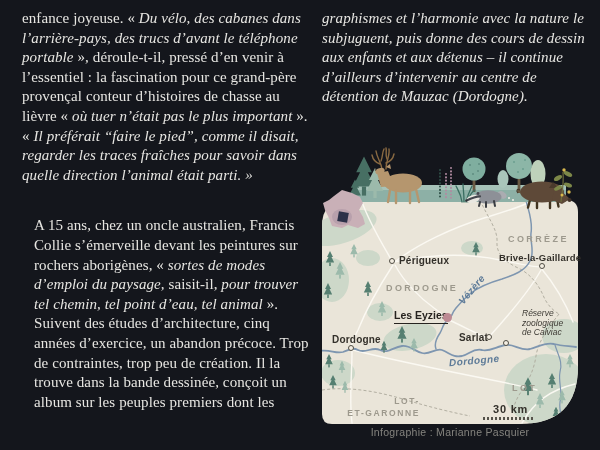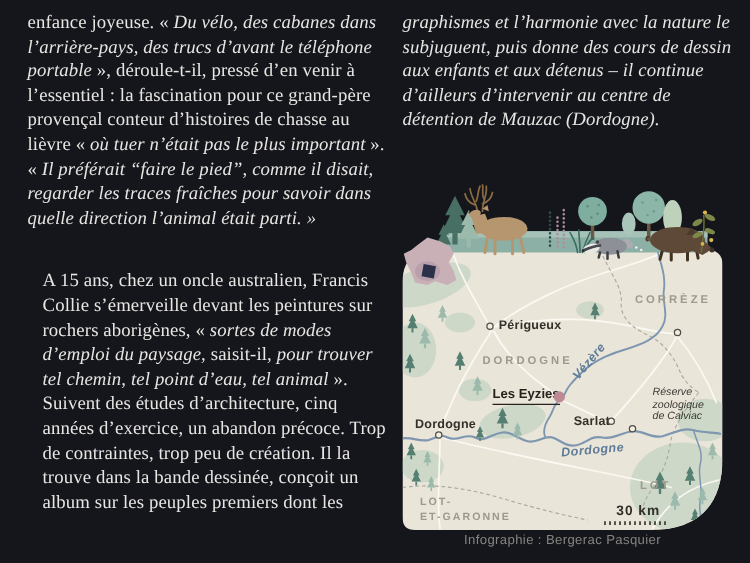--- a/index.html
+++ b/index.html
@@ -13,21 +13,21 @@
   .it{font-style:italic;}
 
   
   .map-wrap{position:absolute;left:322px;top:140px;width:256px;height:302px;font-family:"Liberation Sans",sans-serif;padding-left:40px;}
   .map-svg{position:absolute;left:0;top:0;}
   .lbl{position:absolute;white-space:pre-line;}
   .city{font-weight:700;font-size:10px;line-height:11px;color:#33302a;letter-spacing:.2px;}
   .city-sm{font-size:9.5px;}
   .eyzies{font-weight:700;font-size:10.5px;line-height:11px;color:#26231f;border-bottom:1.5px solid #26231f;padding-bottom:1.5px;}
   .region{font-weight:700;font-size:9px;line-height:12px;letter-spacing:2.4px;color:#9d998d;}
-  .region-c{text-align:left;line-height:11.5px;letter-spacing:1.6px;font-size:8.5px;}
+  .region-c{text-align:right;line-height:11.5px;letter-spacing:1.6px;font-size:8.5px;}
   .riverlbl{font-style:italic;font-weight:600;font-size:10px;line-height:10px;color:#5e7b98;letter-spacing:.4px;}
   .poi{font-style:italic;font-size:8.5px;line-height:9.5px;color:#3d3a34;margin-left:24px;}
   .marker{position:absolute;width:4px;height:4px;border:1.1px solid #504d44;border-radius:50%;background:#f3eee3;}
   .dot-eyzies{position:absolute;width:9px;height:9px;border-radius:50%;background:#bd8a93;}
   .scalelbl{font-weight:600;font-size:11px;color:#33302a;letter-spacing:.8px;}
   .scalebar{position:absolute;width:51px;height:3px;
             background:repeating-linear-gradient(90deg,#55524a 0 2px,transparent 2px 4px);}
   .credit{position:absolute;left:0;top:286px;width:256px;text-align:center;
           font-size:10.5px;color:#85847f;letter-spacing:.3px;}
 </style>
@@ -228,35 +228,36 @@
       <g transform="translate(0,48)">
         <path d="M20,2 L30,5 L38,9 L41,15 L37,22 L41,29 L43,36 L36,40 L26,37 L20,40 L10,38 L7,30 L3,22 L1,15 L7,12 L12,8 Z" fill="#c9b0b7"></path>
         <ellipse cx="20" cy="29" rx="10" ry="8" fill="#b8a0ac"></ellipse>
         <rect x="16" y="24" width="10" height="10" fill="#2c3149" transform="rotate(10 21 29)"></rect>
       </g>
     </svg>
 
     <div class="lbl region" style="left:186px;top:93px;">CORRÈZE</div>
     <span class="marker" style="left:67px;top:118px;"></span>
     <div class="lbl city" style="left:77px;top:115px;">Périgueux</div>
+    <div class="lbl city city-sm" style="left:177px;top:112px;">Brive-la-Gaillarde</div>
     <span class="marker" style="left:217px;top:123px;"></span>
     <div class="lbl region" style="left:64px;top:142px;">DORDOGNE</div>
     <div class="lbl riverlbl" style="left:139px;top:158px;transform:rotate(-50deg);transform-origin:left center;">Vézère</div>
     <div class="lbl eyzies" style="left:72px;top:170px;">Les Eyzies</div>
     <span class="dot-eyzies" style="left:121px;top:173px;"></span>
     <div class="lbl city" style="left:137px;top:192px;">Sarlat</div>
     <span class="marker" style="left:164px;top:194px;"></span>
     <div class="lbl poi" style="left:176px;top:169px;">Réserve
 zoologique
 de Calviac</div>
     <span class="marker" style="left:181px;top:200px;"></span>
     <div class="lbl city" style="left:10px;top:194px;">Dordogne</div>
     <span class="marker" style="left:26px;top:205px;"></span>
     <div class="lbl riverlbl" style="left:127px;top:216px;transform:rotate(-5deg);">Dordogne</div>
     <div class="lbl region" style="left:190px;top:242px;">LOT</div>
     <div class="lbl region region-c" style="left:14px;top:256px;width:84px;">LOT-
 ET-GARONNE</div>
     <div class="lbl scalelbl" style="left:171px;top:263px;">30 km</div>
     <span class="scalebar" style="left:161px;top:277px;"></span>
-    <div class="credit">Infographie : Bergerac Pasquier</div>
+    <div class="credit">Infographie : Marianne Pasquier</div>
   </div>
 
 </div>
 
 </body></html>

